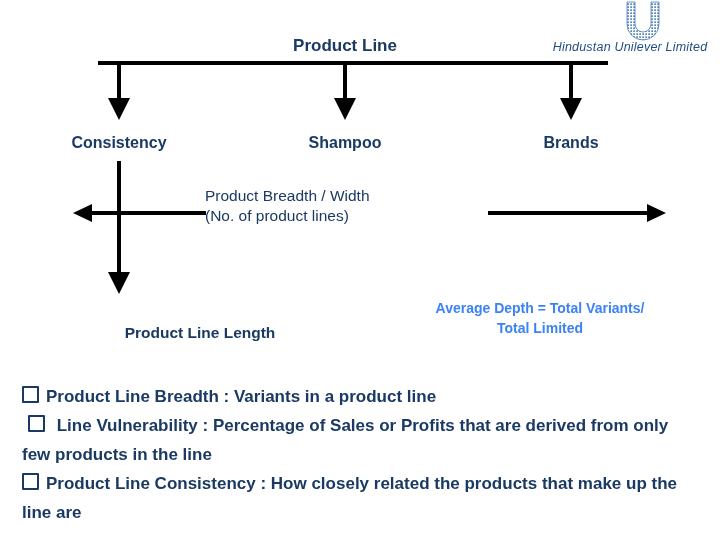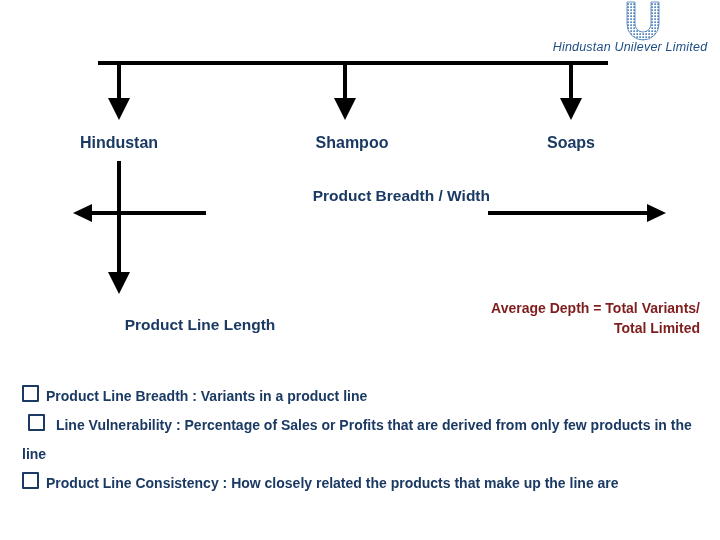--- a/index.html
+++ b/index.html
@@ -178,58 +178,58 @@
     border-bottom: 9px solid transparent;
     border-left: 19px solid #000000;
   }
 
   
   .breadth-caption {
     position: absolute;
     left: 205px;
     top: 186px;
     width: 285px;
-    text-align: right;
+    text-align: left;
     font-size: 15.5px;
-    font-weight: bold;
+    font-weight: normal;
     line-height: 20px;
     color: #1b3a63;
   }
 
   .length-caption {
     position: absolute;
     left: 10px;
-    top: 314px;
+    top: 322px;
     width: 380px;
     text-align: center;
     font-size: 15.5px;
     font-weight: bold;
     line-height: 21px;
     color: #1b3a63;
   }
 
   .depth-caption {
     position: absolute;
     left: 380px;
     top: 298px;
     width: 320px;
-    text-align: right;
+    text-align: center;
     font-size: 14px;
     font-weight: bold;
     line-height: 20px;
-    color: #7f1d1d;
+    color: #3b82f6;
   }
 
   
   .bullets {
     position: absolute;
     left: 22px;
     top: 382px;
     width: 676px;
-    font-size: 14px;
+    font-size: 17px;
     font-weight: bold;
     line-height: 29px;
     color: #1b3a63;
   }
   .bullet-row {
     display: block;
     white-space: normal;
   }
   .bullet-glyph {
     display: inline-block;
@@ -256,54 +256,56 @@
           <pattern id="dots" x="0" y="0" width="3" height="3" patternUnits="userSpaceOnUse">
             <circle cx="1.1" cy="1.1" r="0.85" fill="#1f5fa8"></circle>
           </pattern>
         </defs>
         <path d="M9 2 L9 24 A16 16 0 0 0 41 24 L41 2 L33 2 L33 24 A8 8 0 0 1 17 24 L17 2 Z" fill="url(#dots)" stroke="#2b6cb0" stroke-width="0.7"></path>
       </svg>
     </div>
     <div class="logo-wordmark">Hindustan Unilever Limited</div>
   </div>
 
+  <div class="heading">Product Line</div>
 
   <div class="hline-main"></div>
 
   <div class="down-arrow" style="left:108px; top:64px;">
     <div class="stem"></div>
     <div class="head"></div>
   </div>
   <div class="down-arrow" style="left:334px; top:64px;">
     <div class="stem"></div>
     <div class="head"></div>
   </div>
   <div class="down-arrow" style="left:560px; top:64px;">
     <div class="stem"></div>
     <div class="head"></div>
   </div>
 
-  <div class="node-label" style="left:19px; top:134px; width:200px;">Hindustan</div>
-  <div class="node-label" style="left:252px; top:134px; width:200px;">Shampoo</div>
-  <div class="node-label" style="left:471px; top:134px; width:200px;">Soaps</div>
+  <div class="node-label" style="left:19px; top:134px; width:200px;">Consistency</div>
+  <div class="node-label" style="left:245px; top:134px; width:200px;">Shampoo</div>
+  <div class="node-label" style="left:471px; top:134px; width:200px;">Brands</div>
 
   <div class="vstem-long"></div>
   <div class="vstem-head"></div>
 
   <div class="arrow-left">
     <div class="stem"></div>
     <div class="head"></div>
   </div>
   <div class="arrow-right">
     <div class="stem"></div>
     <div class="head"></div>
   </div>
 
   <div class="breadth-caption">
     <div>Product Breadth / Width</div>
+    <div>(No. of product lines)</div>
   </div>
 
   <div class="length-caption">
     <div>Product Line Length</div>
   </div>
 
   <div class="depth-caption">
     <div>Average Depth = Total Variants/</div>
     <div>Total Limited</div>
   </div>

